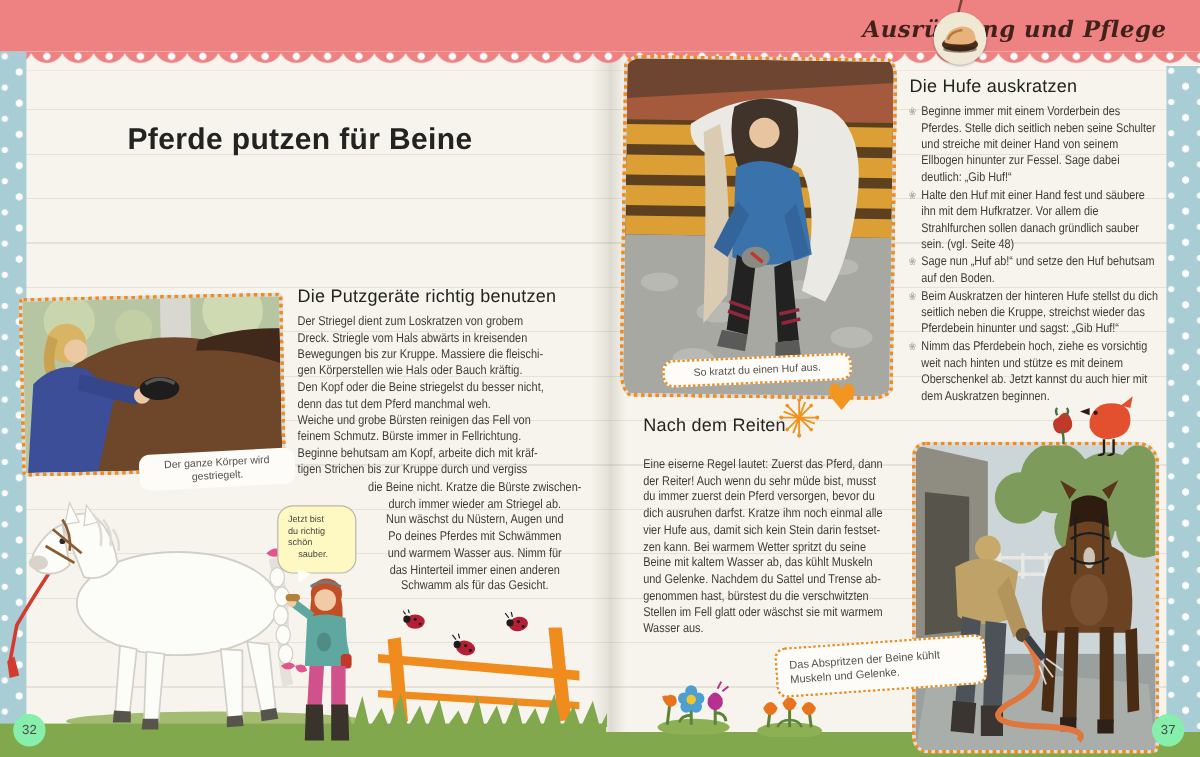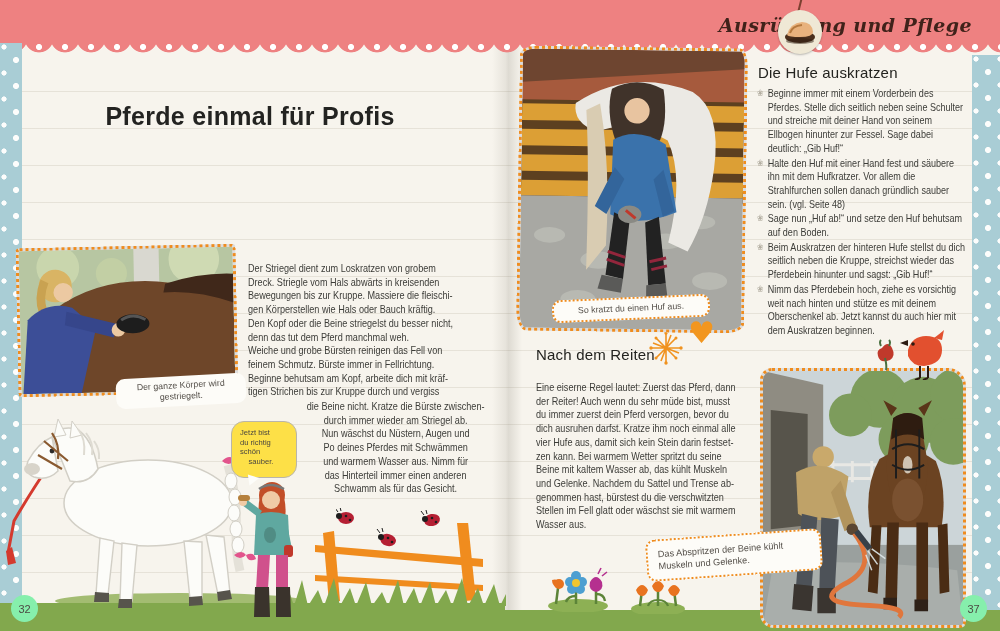--- a/index.html
+++ b/index.html
@@ -89,21 +89,21 @@
   .photo svg { display:block; width:100%; height:100%; }
   .caption {
     background:#fdfcf8; color:#55504a; font-size:8.8px; line-height:11px;
     padding:4px 8px; border-radius:9px; z-index:4; white-space:pre-line;
   }
   .caption.dotted { border:2px dotted #ef8c1e; }
 
   
   .bubble {
     left:231px; top:421px; width:66px; height:57px; z-index:3;
-    background:#fde047; border:1px solid #b9b5aa; border-radius:13px;
+    background:#fef9c3; border:1px solid #b9b5aa; border-radius:13px;
     font-size:7.6px; line-height:9.6px; padding:6px 0 0 8px; color:#4a463f; white-space:pre;
   }
   .bubble:after {
     content:""; position:absolute; left:14px; bottom:-9px; width:0; height:0;
     border-left:5px solid transparent; border-right:7px solid transparent; border-top:10px solid #fdfdfa;
     transform:rotate(18deg);
   }
   .heart { font-family:"DejaVu Sans", sans-serif; font-size:30px; color:#f2961f; z-index:2; }
 </style>
 </head>
@@ -123,21 +123,21 @@
       <path d="M9,25 Q12,13 24,12 Q34,12 35,22 Q35,27 22,27 Q11,27 9,25 Z" fill="#e8b27d"></path>
       <path d="M12,23 Q14,16 24,15" stroke="#b5793e" stroke-width="2" fill="none"></path>
       <ellipse cx="22" cy="31" rx="14" ry="3" fill="#2e1c0f" opacity=".5"></ellipse>
     </svg>
   </div>
   <div class="abs banner-title">Ausrüstung und Pflege</div>
 
   <div class="abs polka left"></div>
   <div class="abs polka right"></div>
 
-  <div class="abs main-title">Pferde einmal für Profis</div>
+  <div class="abs main-title">Pferde putzen für Beine</div>
 
   <div class="abs photo" style="left:17px;top:246px;width:220px;height:149px;transform:rotate(-1.2deg);border-radius:4px;">
     <svg viewBox="0 0 220 149" preserveAspectRatio="none">
       <rect width="220" height="149" fill="#b7c6a2"></rect>
       <circle cx="40" cy="18" r="22" fill="#cdd9b0" opacity=".8"></circle>
       <circle cx="180" cy="12" r="26" fill="#d4deb8" opacity=".8"></circle>
       <circle cx="95" cy="25" r="16" fill="#c2cfa4"></circle>
       <rect x="118" y="0" width="26" height="72" fill="#d9d8d0"></rect>
       <path d="M35,62 Q85,26 155,36 L220,28 L220,149 L28,149 Q26,96 35,62 Z" fill="#6e4629"></path>
       <path d="M150,37 Q186,26 220,28 L220,58 Q182,44 148,46 Z" fill="#40281a"></path>
@@ -146,20 +146,21 @@
       <circle cx="45" cy="44" r="10" fill="#ecc9a2"></circle>
       <path d="M8,72 Q28,52 54,60 L78,82 L62,149 L2,149 Z" fill="#3c4e97"></path>
       <path d="M48,64 L100,78 L96,92 L46,78 Z" fill="#36468b"></path>
       <circle cx="101" cy="84" r="7" fill="#ecc9a2"></circle>
       <ellipse cx="116" cy="78" rx="17" ry="10" fill="#1d1d1d"></ellipse>
       <path d="M104,74 Q116,66 129,74" stroke="#555" stroke-width="3" fill="none"></path>
     </svg>
   </div>
   <div class="abs caption" style="left:116px;top:376px;width:130px;transform:rotate(-3deg);text-align:center;">Der ganze Körper wird gestriegelt.</div>
 
+  <div class="abs sec-heading" style="left:248px;top:239px;">Die Putzgeräte richtig benutzen</div>
   <div class="abs body-txt cond" style="left:248px;top:262px;width:300px;">Der Striegel dient zum Loskratzen von grobem
 Dreck. Striegle vom Hals abwärts in kreisenden
 Bewegungen bis zur Kruppe. Massiere die fleischi-
 gen Körperstellen wie Hals oder Bauch kräftig.
 Den Kopf oder die Beine striegelst du besser nicht,
 denn das tut dem Pferd manchmal weh.
 Weiche und grobe Bürsten reinigen das Fell von
 feinem Schmutz. Bürste immer in Fellrichtung.
 Beginne behutsam am Kopf, arbeite dich mit kräf-
 tigen Strichen bis zur Kruppe durch und vergiss</div>

